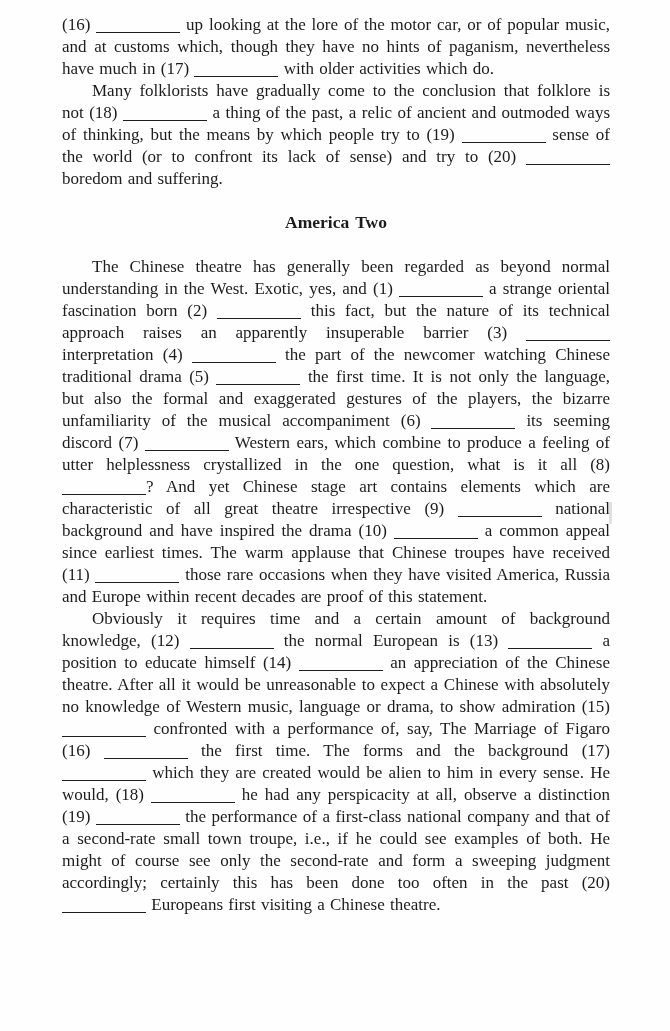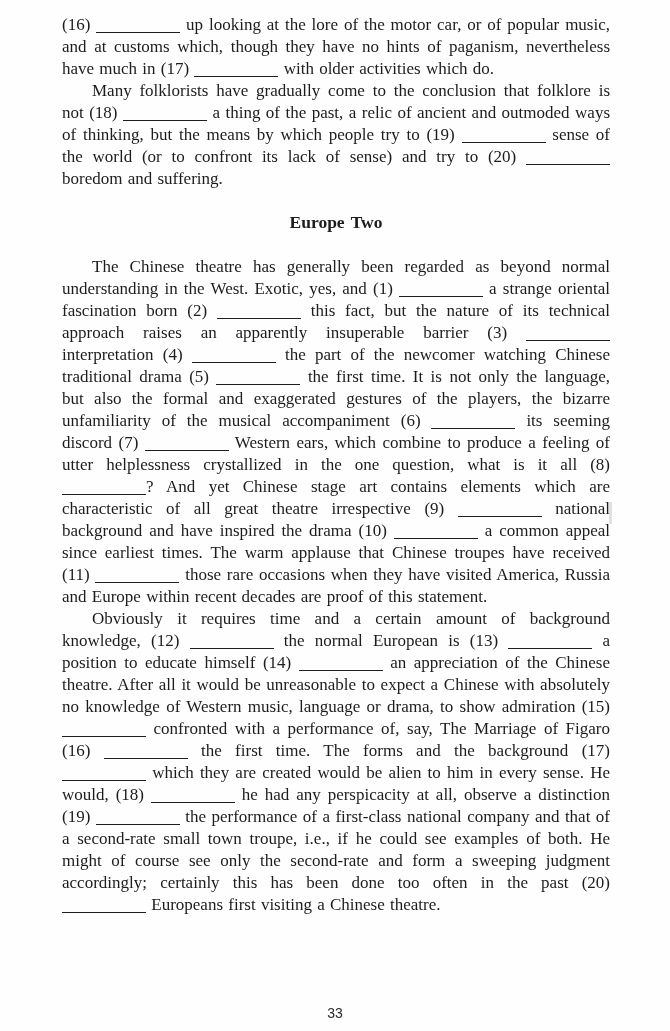--- a/index.html
+++ b/index.html
@@ -72,19 +72,18 @@
     border-radius: 1px;
   }
 </style>
 </head>
 <body>
 
 <div class="page">
   <div class="text-area">
       <p class="para"><b>(16)</b> <span class="blank"></span> up looking at the lore of the motor car, or of popular music, and at customs which, though they have no hints of paganism, nevertheless have much in <b>(17)</b> <span class="blank"></span> with older activities which do.</p>
       <p class="para indent">Many folklorists have gradually come to the conclusion that folklore is not <b>(18)</b> <span class="blank"></span> a thing of the past, a relic of ancient and outmoded ways of thinking, but the means by which people try to <b>(19)</b> <span class="blank"></span> sense of the world (or to confront its lack of sense) and try to <b>(20)</b> <span class="blank"></span> boredom and suffering.</p>
-      <p class="heading">Europe Two</p>
+      <p class="heading">America Two</p>
       <p class="para indent">The Chinese theatre has generally been regarded as beyond normal understanding in the West. Exotic, yes, and <b>(1)</b> <span class="blank"></span> a strange oriental fascination born <b>(2)</b> <span class="blank"></span> this fact, but the nature of its technical approach raises an apparently insuperable barrier <b>(3)</b> <span class="blank"></span> interpretation <b>(4)</b> <span class="blank"></span> the part of the newcomer watching Chinese traditional drama <b>(5)</b> <span class="blank"></span> the first time. It is not only the language, but also the formal and exaggerated gestures of the players, the bizarre unfamiliarity of the musical accompaniment <b>(6)</b> <span class="blank"></span> its seeming discord <b>(7)</b> <span class="blank"></span> Western ears, which combine to produce a feeling of utter helplessness crystallized in the one question, what is it all <b>(8)</b> <span class="blank"></span>? And yet Chinese stage art contains elements which are characteristic of all great theatre irrespective <b>(9)</b> <span class="blank"></span> national background and have inspired the drama <b>(10)</b> <span class="blank"></span> a common appeal since earliest times. The warm applause that Chinese troupes have received <b>(11)</b> <span class="blank"></span> those rare occasions when they have visited America, Russia and Europe within recent decades are proof of this statement.</p>
       <p class="para indent">Obviously it requires time and a certain amount of background knowledge, <b>(12)</b> <span class="blank"></span> the normal European is <b>(13)</b> <span class="blank"></span> a position to educate himself <b>(14)</b> <span class="blank"></span> an appreciation of the Chinese theatre. After all it would be unreasonable to expect a Chinese with absolutely no knowledge of Western music, language or drama, to show admiration <b>(15)</b> <span class="blank"></span> confronted with a performance of, say, The Marriage of Figaro <b>(16)</b> <span class="blank"></span> the first time. The forms and the background <b>(17)</b> <span class="blank"></span> which they are created would be alien to him in every sense. He would, <b>(18)</b> <span class="blank"></span> he had any perspicacity at all, observe a distinction <b>(19)</b> <span class="blank"></span> the performance of a first-class national company and that of a second-rate small town troupe, i.e., if he could see examples of both. He might of course see only the second-rate and form a sweeping judgment accordingly; certainly this has been done too often in the past <b>(20)</b> <span class="blank"></span> Europeans first visiting a Chinese theatre.</p>
     </div>
   <div class="artifact"></div>
-  <div class="folio">33</div>
 </div>
 
 </body></html>

